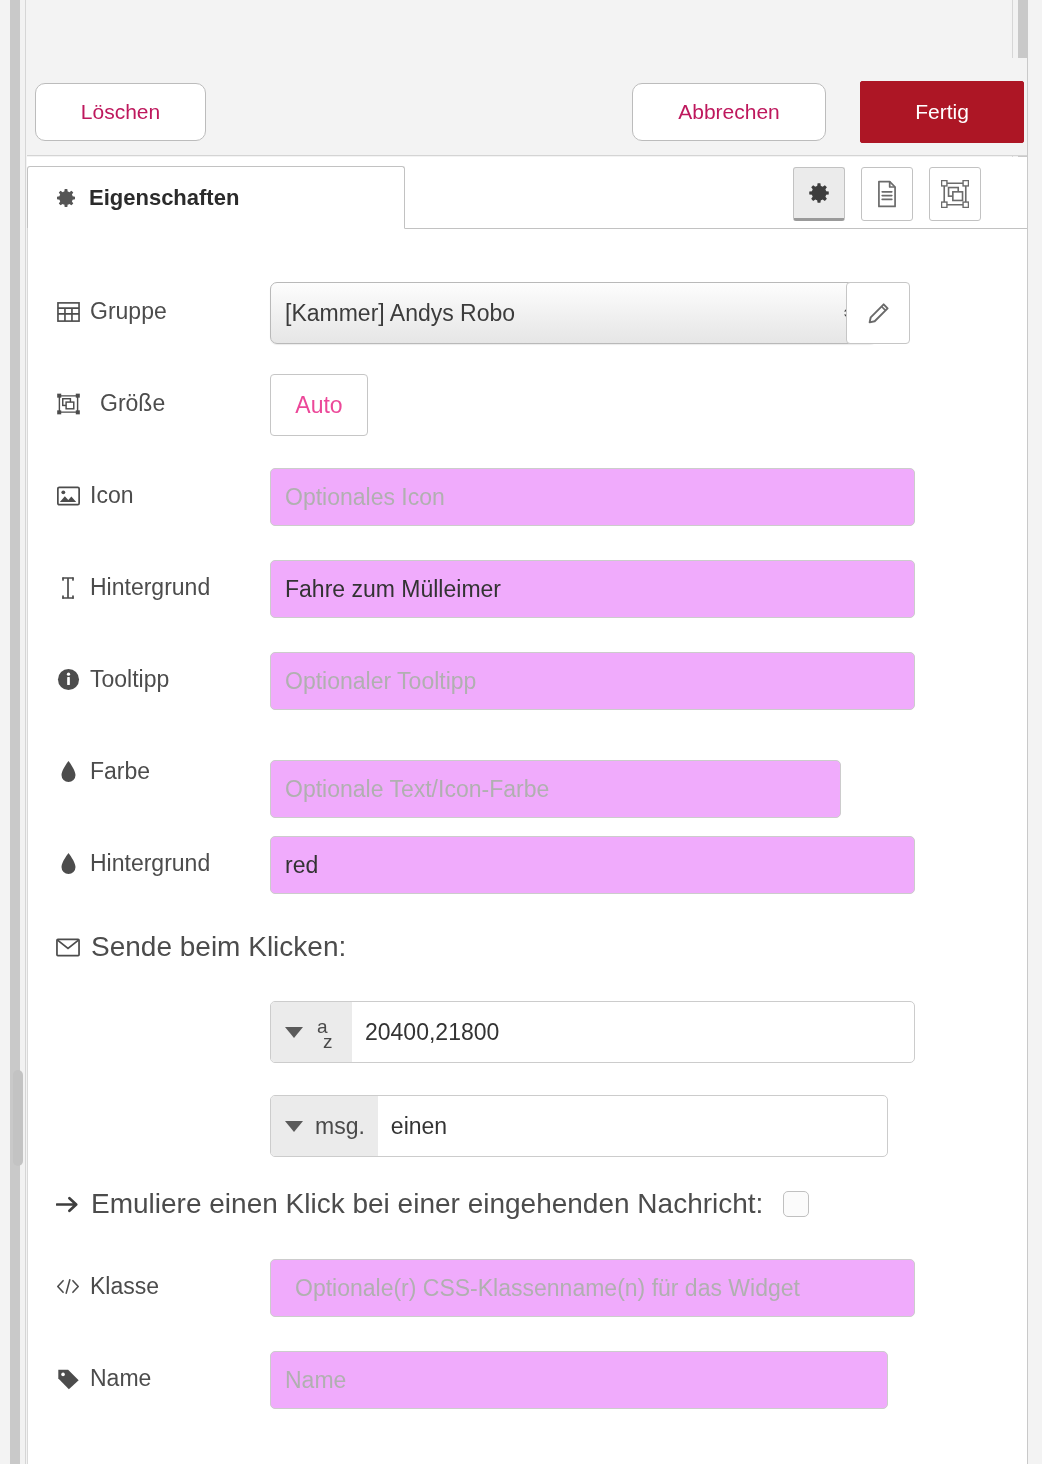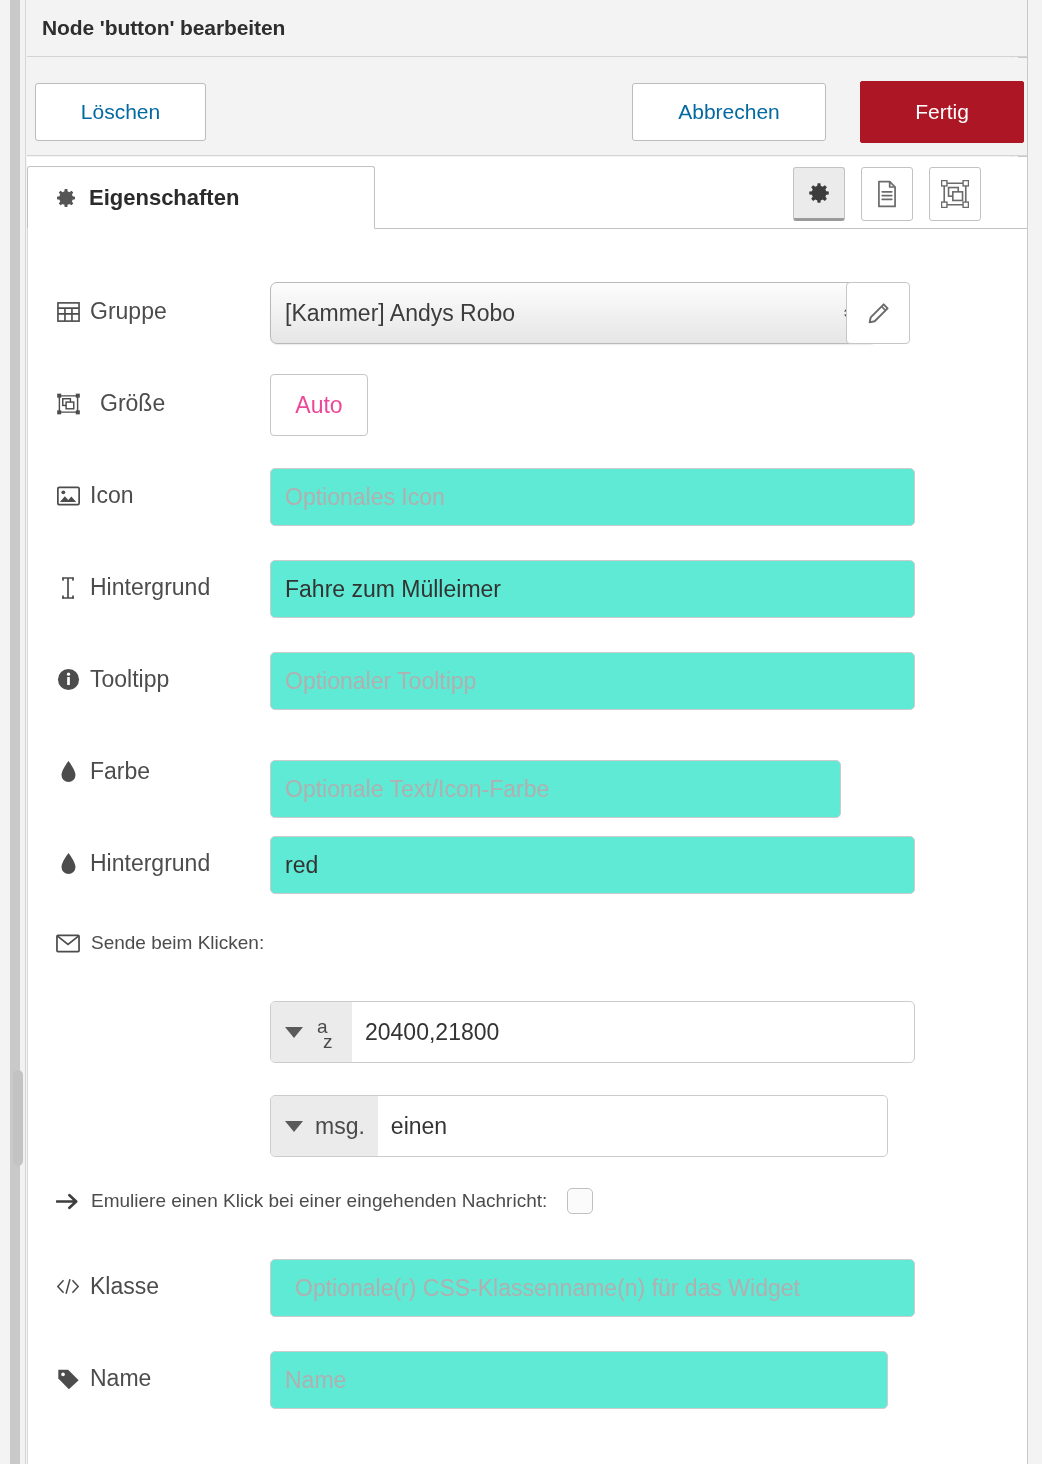--- a/index.html
+++ b/index.html
@@ -61,24 +61,24 @@
   #buttonbar {
     position: absolute;
     left: 27px; top: 58px; right: 15px; height: 98px;
     background: #f3f3f3;
     border-bottom: 1px solid #d4d4d4;
   }
   .btn {
     position: absolute;
     background: #ffffff;
     border: 1px solid #bcbcbc;
-    border-radius: 3px;
+    border-radius: 10px;
     font-family: "Liberation Sans", sans-serif;
     font-size: 21px;
-    color: #0369a1;
+    color: #be185d;
     cursor: pointer;
     display: flex; align-items: center; justify-content: center;
   }
   #btn-delete { left: 8px;  top: 25px; width: 171px; height: 58px; }
   #btn-cancel { left: 605px; top: 25px; width: 194px; height: 58px; }
   #btn-done {
     left: 833px; top: 23px; width: 164px; height: 62px;
     background: #ad1625;
     border: 1px solid #ad1625;
     color: #ffffff;
@@ -91,21 +91,21 @@
     left: 27px; top: 157px; right: 15px; height: 72px;
     background: #ffffff;
   }
   #tabstrip:after {
     content: "";
     position: absolute; left: 0; right: 0; bottom: 0; height: 1px;
     background: #c2c2c2;
   }
   #tab-properties {
     position: absolute;
-    left: 0; top: 9px; width: 348px; height: 63px;
+    left: 0; top: 9px; width: 378px; height: 63px;
     background: #ffffff;
     border: 1px solid #c2c2c2;
     border-bottom: 1px solid #ffffff;
     border-top-left-radius: 3px; border-top-right-radius: 3px;
     display: flex; align-items: center;
     z-index: 3;
     cursor: pointer;
   }
   #tab-properties .tab-gear { margin-left: 26px; margin-right: 11px; }
   #tab-properties .tab-label {
@@ -160,21 +160,21 @@
     justify-content: center;
     width: 24px; height: 24px;
     color: #4c4c4c;
     flex: 0 0 auto;
   }
 
   .field {
     position: absolute;
     left: 242px;
     height: 58px;
-    background: #5eead4;
+    background: #f0abfc;
     border: 1px solid #ccc;
     border-radius: 5px;
     font-family: "Liberation Sans", sans-serif;
     font-size: 23px;
     color: #333;
     padding: 0 14px;
     outline: none;
   }
   .field::placeholder { color: #b0b0b0; }
 
@@ -272,21 +272,21 @@
     padding-left: 13px;
     font-size: 23px; color: #333;
     cursor: text;
   }
 
   
   .section-label {
     position: absolute;
     left: 28px;
     display: flex; align-items: center; gap: 11px;
-    font-size: 19px; color: #4c4c4c;
+    font-size: 28px; color: #4c4c4c;
     white-space: nowrap;
   }
   .chk {
     width: 26px; height: 26px;
     border: 1px solid #c0c0c0;
     border-radius: 5px;
     background: #fbfbfb;
     display: inline-block;
     cursor: pointer;
     vertical-align: middle;
@@ -299,23 +299,20 @@
 
   <div class="scroll-gutter left">
     <div class="gutter-edge left"></div>
     <div class="scroll-thumb"></div>
   </div>
   <div class="scroll-gutter right">
     <div class="gutter-edge right"></div>
     <div class="scroll-thumb"></div>
   </div>
 
-  <div id="titlebar">
-    <div id="title-text">Node 'button' bearbeiten</div>
-  </div>
 
   <div id="buttonbar">
     <div class="btn" id="btn-delete">Löschen</div>
     <div class="btn" id="btn-cancel">Abbrechen</div>
     <div class="btn" id="btn-done">Fertig</div>
   </div>
 
   <div id="tabstrip">
     <div id="tab-properties">
       <span class="tab-gear lbl-ico">

